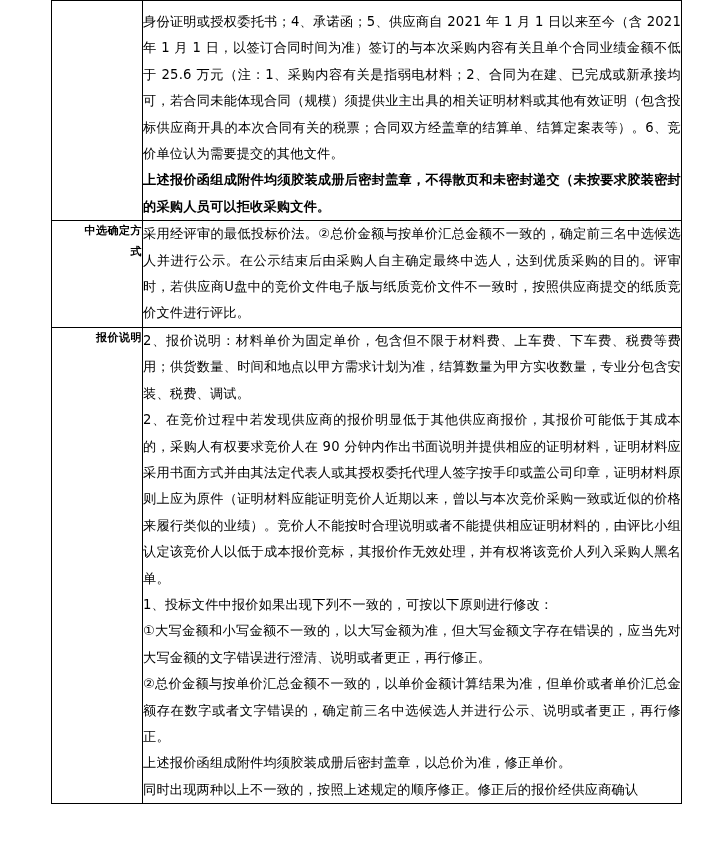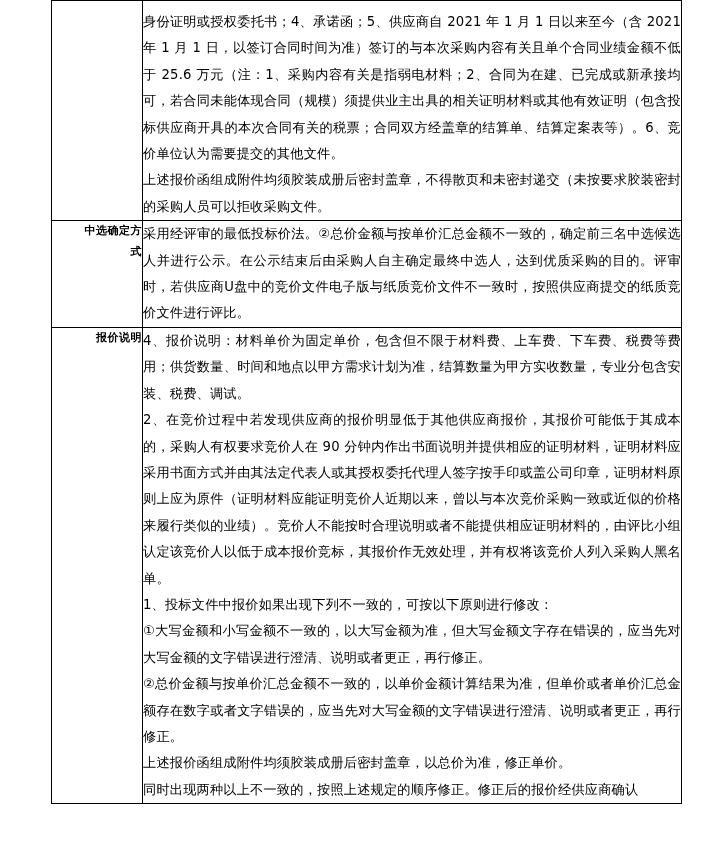--- a/index.html
+++ b/index.html
@@ -50,21 +50,21 @@
     font-size: 13.2px;
     line-height: 2.0;
   }
   .para {
     margin: 0;
     text-align: justify;
     text-justify: inter-ideograph;
     letter-spacing: 0.2px;
   }
   .para.bold {
-    font-weight: 400;
+    font-weight: 700;
   }
   .row-first td.body-cell {
     padding-top: 8px;
   }
   .label-stack {
     display: block;
   }
   .label-line {
     display: block;
     white-space: nowrap;
@@ -97,25 +97,25 @@
         </td>
       </tr>
 
       <tr>
         <td class="label-cell">
           <span class="label-stack">
             <span class="label-line">报价说明</span>
           </span>
         </td>
         <td class="body-cell">
-          <p class="para">4、报价说明：材料单价为固定单价，包含但不限于材料费、上车费、下车费、税费等费用；供货数量、时间和地点以甲方需求计划为准，结算数量为甲方实收数量，专业分包含安装、税费、调试。</p>
+          <p class="para">2、报价说明：材料单价为固定单价，包含但不限于材料费、上车费、下车费、税费等费用；供货数量、时间和地点以甲方需求计划为准，结算数量为甲方实收数量，专业分包含安装、税费、调试。</p>
           <p class="para">2、在竞价过程中若发现供应商的报价明显低于其他供应商报价，其报价可能低于其成本的，采购人有权要求竞价人在 90 分钟内作出书面说明并提供相应的证明材料，证明材料应采用书面方式并由其法定代表人或其授权委托代理人签字按手印或盖公司印章，证明材料原则上应为原件（证明材料应能证明竞价人近期以来，曾以与本次竞价采购一致或近似的价格来履行类似的业绩）。竞价人不能按时合理说明或者不能提供相应证明材料的，由评比小组认定该竞价人以低于成本报价竞标，其报价作无效处理，并有权将该竞价人列入采购人黑名单。</p>
           <p class="para">1、投标文件中报价如果出现下列不一致的，可按以下原则进行修改：</p>
           <p class="para">①大写金额和小写金额不一致的，以大写金额为准，但大写金额文字存在错误的，应当先对大写金额的文字错误进行澄清、说明或者更正，再行修正。</p>
-          <p class="para">②总价金额与按单价汇总金额不一致的，以单价金额计算结果为准，但单价或者单价汇总金额存在数字或者文字错误的，应当先对大写金额的文字错误进行澄清、说明或者更正，再行修正。</p>
+          <p class="para">②总价金额与按单价汇总金额不一致的，以单价金额计算结果为准，但单价或者单价汇总金额存在数字或者文字错误的，确定前三名中选候选人并进行公示、说明或者更正，再行修正。</p>
           <p class="para">上述报价函组成附件均须胶装成册后密封盖章，以总价为准，修正单价。</p>
           <p class="para">同时出现两种以上不一致的，按照上述规定的顺序修正。修正后的报价经供应商确认</p>
         </td>
       </tr>
 
     </tbody>
   </table>
 </div>
 
 </body></html>

